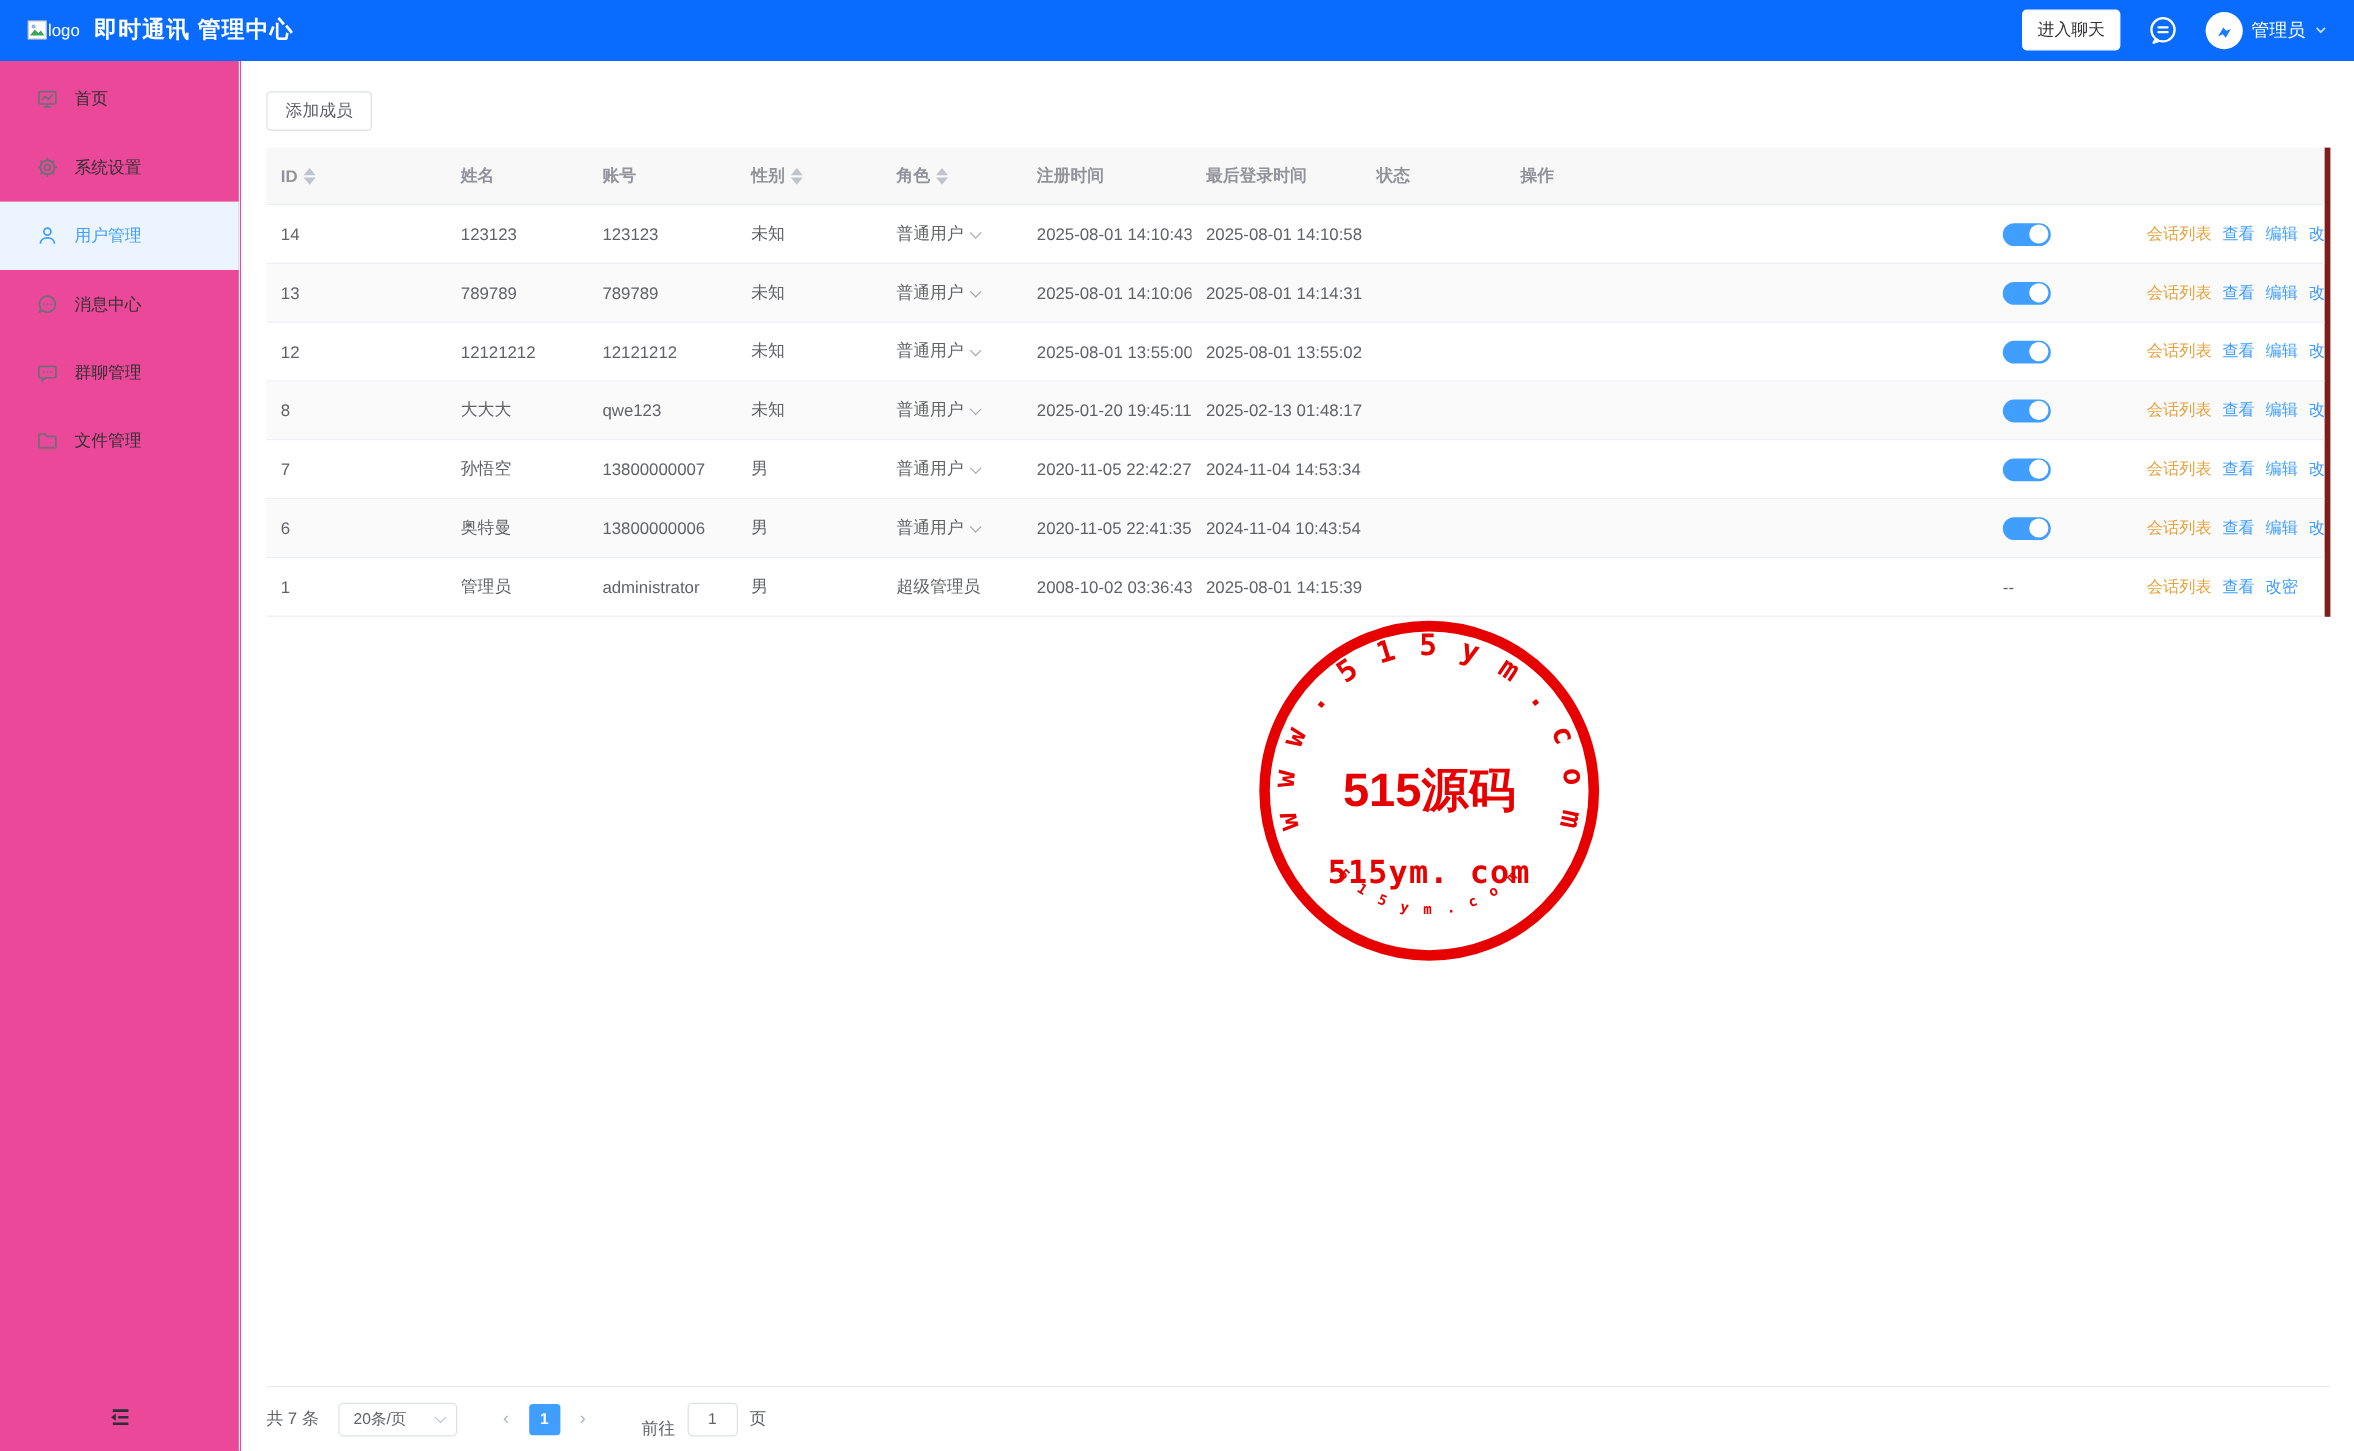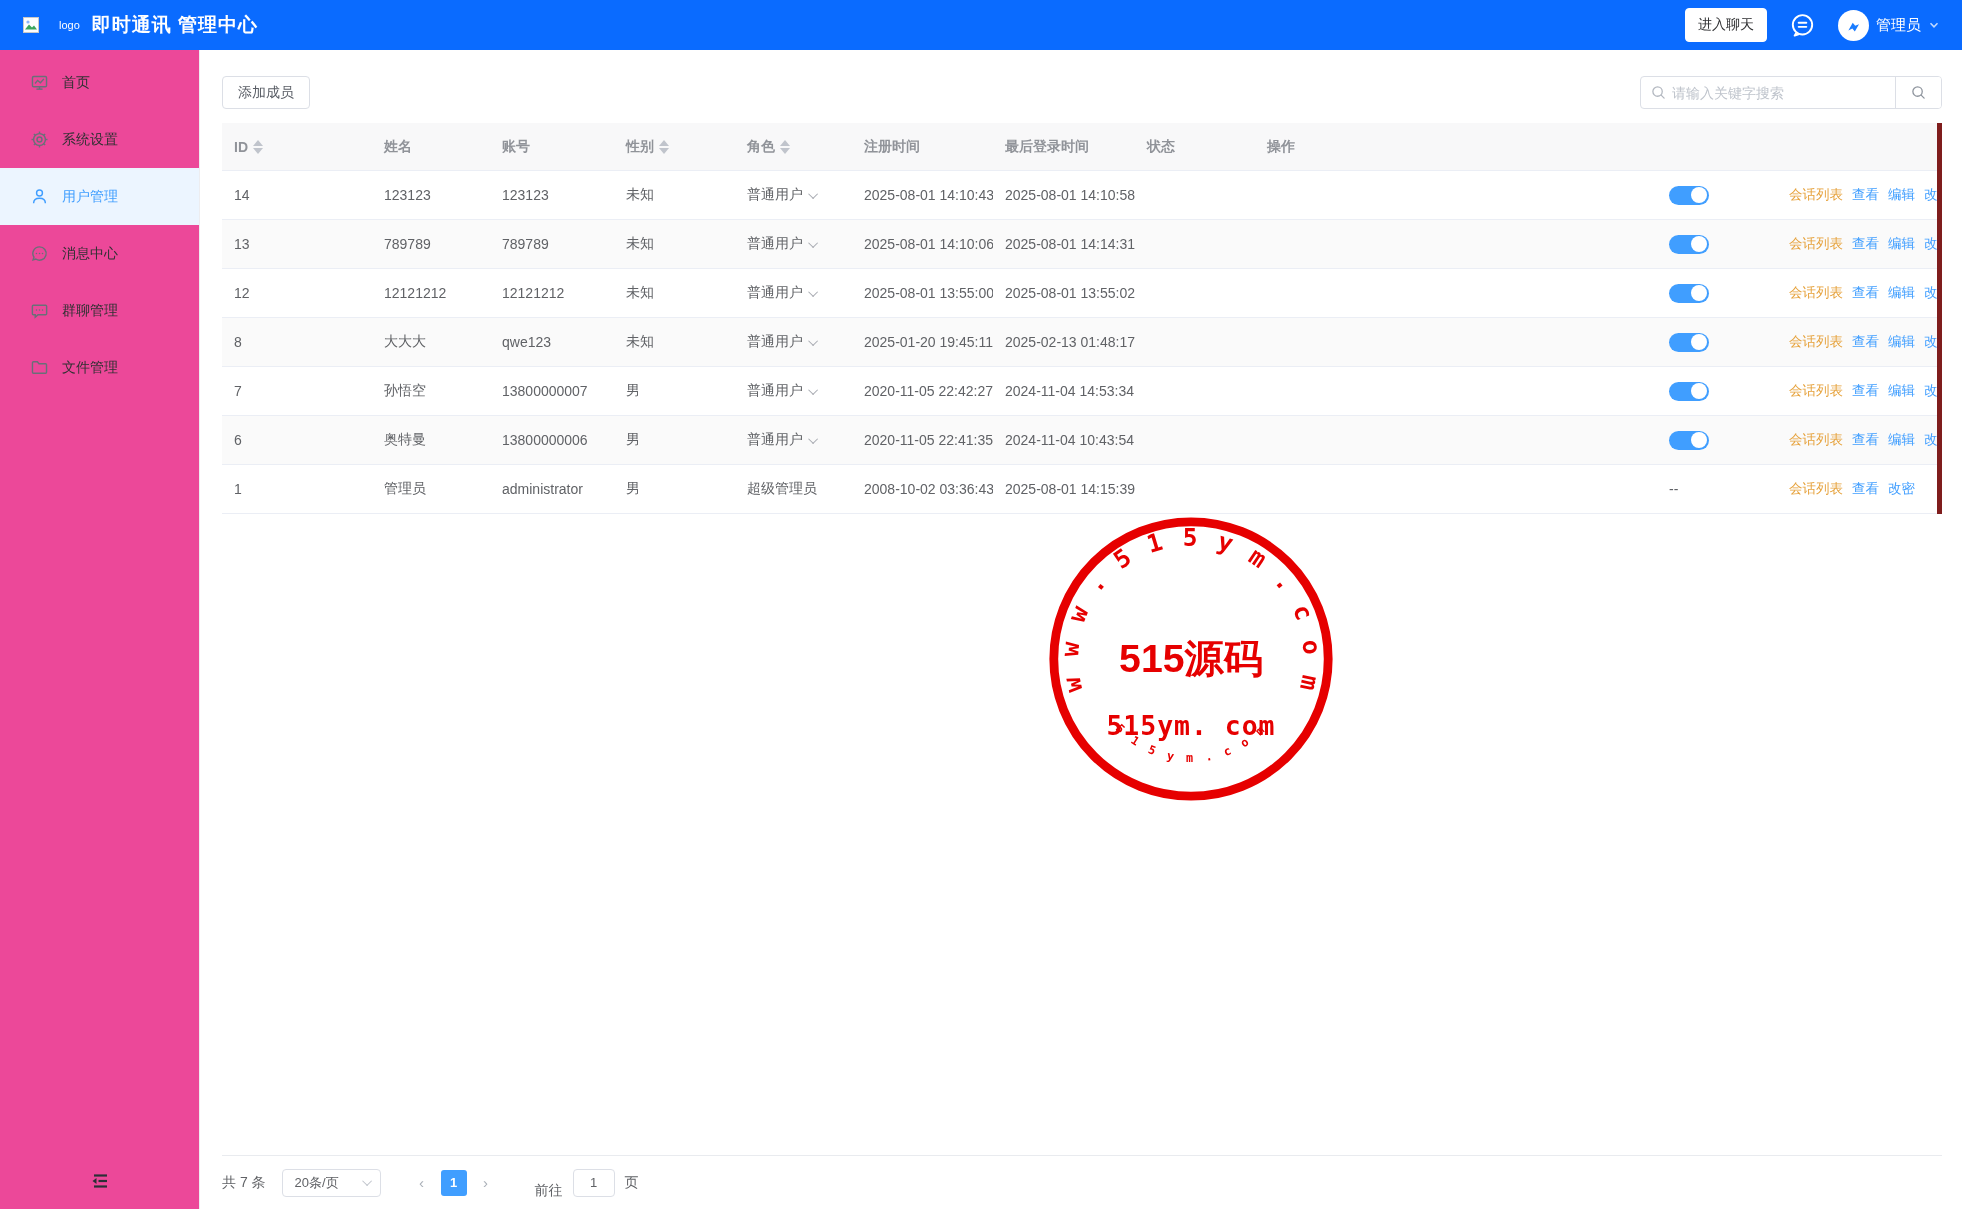--- a/index.html
+++ b/index.html
@@ -3,21 +3,21 @@
 <meta charset="utf-8">
 <style>
   * { box-sizing: border-box; margin: 0; padding: 0; }
   html,body { width:1962px; height:1209px; overflow:hidden;
     font-family:"Liberation Sans","DejaVu Sans",sans-serif; background:#fff; color:#303133; }
 
   
   .topbar { position:fixed; left:0; top:0; width:1962px; height:50px; background:#0a6bff;
     display:flex; align-items:center; justify-content:space-between; padding:0 22px; z-index:30; }
   .topbar-left { display:flex; align-items:center; gap:8px; }
-  .logo-broken { display:flex; align-items:center; gap:19px; color:#fff; font-size:11px; }
+  .logo-broken { display:flex; align-items:center; gap:0; color:#fff; font-size:14px; }
   .app-title { color:#fff; font-size:19px; font-weight:600; letter-spacing:1px; margin-left:4px; }
   .topbar-right { display:flex; align-items:center; gap:22px; }
   .enter-chat-btn { height:34px; padding:0 12px; background:#fff; border:1px solid #fff;
     border-radius:4px; font-size:14px; color:#303133; cursor:pointer; }
   .hd-icon { display:flex; align-items:center; }
   .admin-wrap { display:flex; align-items:center; gap:7px; }
   .avatar { width:31px; height:31px; border-radius:50%; background:#fff;
     display:flex; align-items:center; justify-content:center; }
   .admin-name { color:#fff; font-size:15px; }
 
@@ -211,35 +211,20 @@
       <line x1="5" y1="16.5" x2="18" y2="16.5" stroke="#2b2f36" stroke-width="2.2"></line>
       <polygon points="7.5,8 3.5,11 7.5,14" fill="#2b2f36"></polygon>
     </svg>
   </div>
 </nav>
 
 <main class="main">
 
   <div class="toolbar">
     <button class="add-btn">添加成员</button>
-    <div class="search-box">
-      <span class="search-prefix">
-        <svg width="15" height="15" viewBox="0 0 16 16" fill="none">
-          <circle cx="7" cy="7" r="5" stroke="#b3b8c0" stroke-width="1.4"></circle>
-          <line x1="10.8" y1="10.8" x2="14" y2="14" stroke="#b3b8c0" stroke-width="1.4" stroke-linecap="round"></line>
-        </svg>
-      </span>
-      <input type="text" placeholder="请输入关键字搜索" style="">
-      <span class="search-append">
-        <svg width="15" height="15" viewBox="0 0 16 16" fill="none">
-          <circle cx="7" cy="7" r="5" stroke="#8f959e" stroke-width="1.4"></circle>
-          <line x1="10.8" y1="10.8" x2="14" y2="14" stroke="#8f959e" stroke-width="1.4" stroke-linecap="round"></line>
-        </svg>
-      </span>
-    </div>
   </div>
 
   <div class="table-wrap">
     <div class="t-head">
       <div class="c-id">
         <span>ID</span>
         <span class="caret-wrap">
             <i class="caret up"></i>
             <i class="caret down"></i>
           </span>

